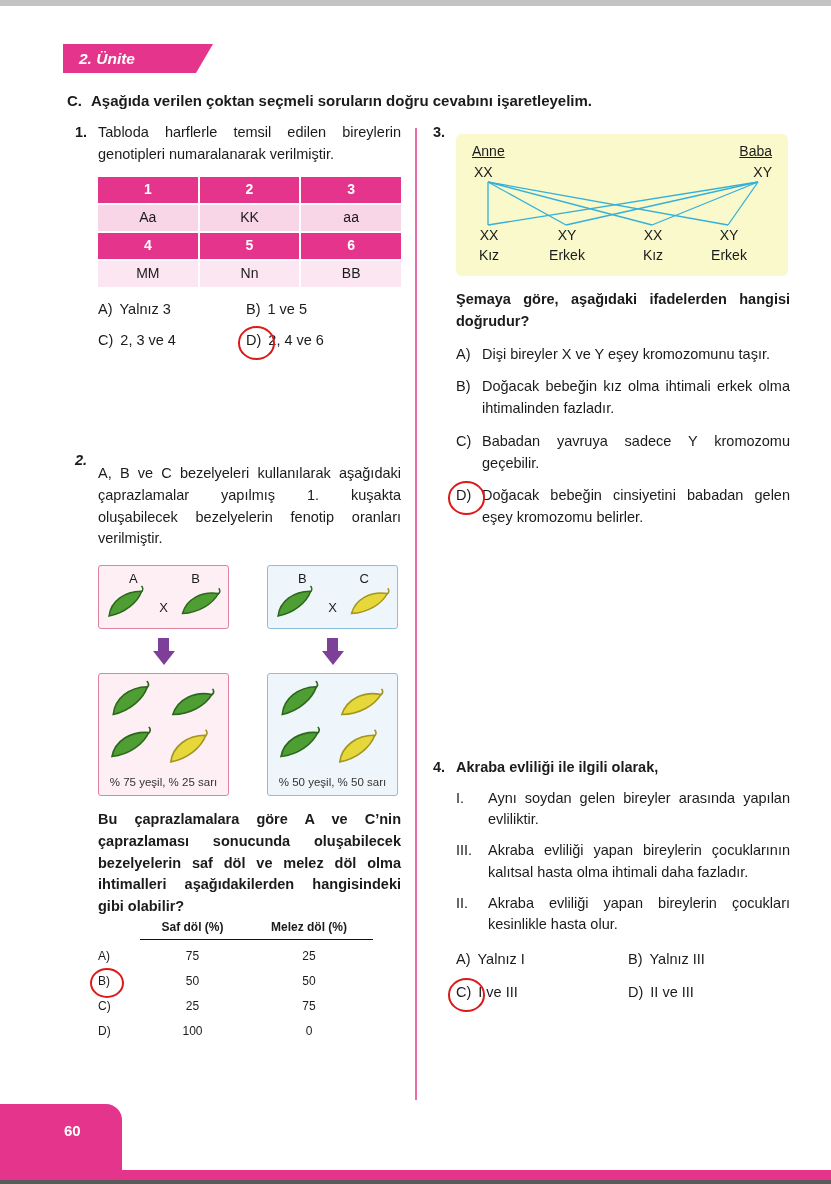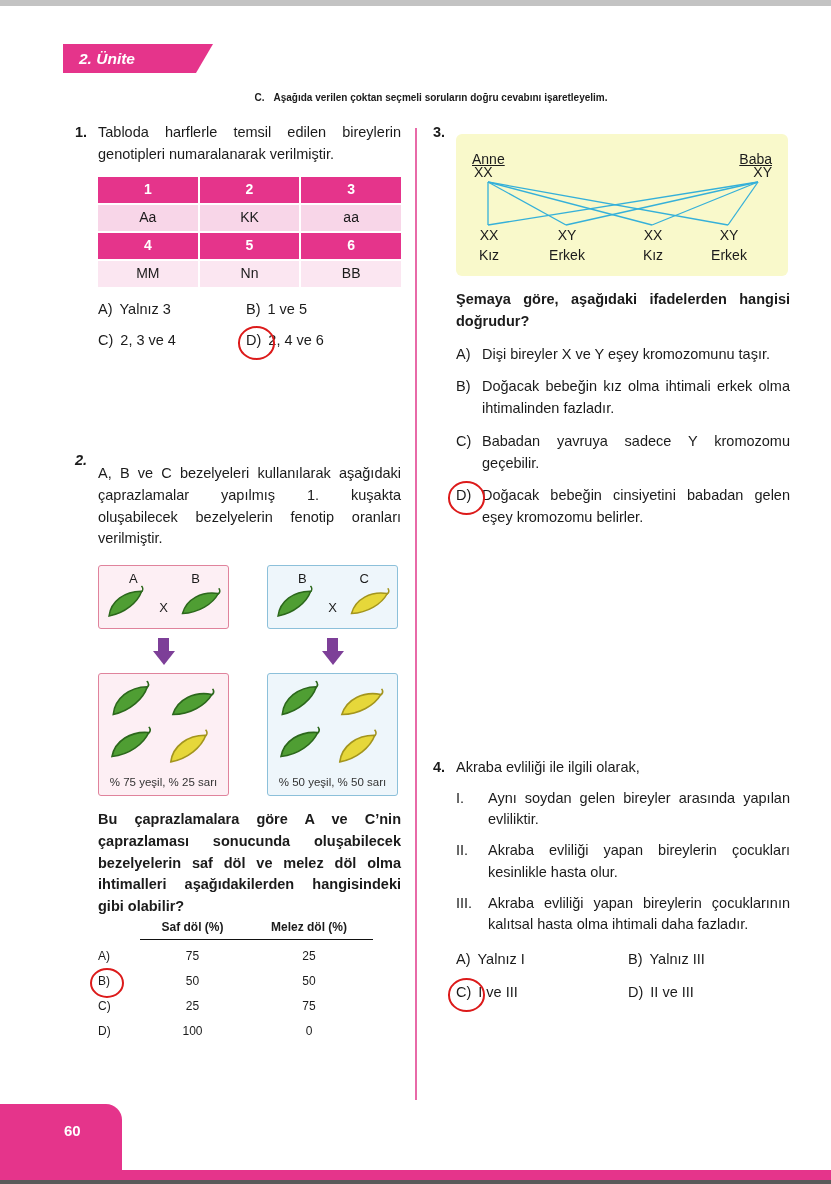--- a/index.html
+++ b/index.html
@@ -7,21 +7,21 @@
   .page { position:relative; width:831px; height:1184px; background:#fff; overflow:hidden; margin:0 auto;padding-left:6px; }
 
   .top-edge    { position:absolute; top:0; left:0; right:0; height:6px; background:#c3c3c3; }
   .bottom-bar  { position:absolute; bottom:4px; left:0; right:0; height:10px; background:#e5348b; }
   .bottom-edge { position:absolute; bottom:0; left:0; right:0; height:4px; background:#5a5a5a; }
 
   .unit-tab { position:absolute; left:63px; top:44px; width:150px; height:29px; background:#e5348b;
               clip-path:polygon(0 0,100% 0,calc(100% - 17px) 100%,0 100%);
               color:#fff; font-style:italic; font-weight:bold; font-size:15.5px; line-height:29px; padding-left:16px; }
 
-  .section-c { position:absolute; left:75px; top:92px; width:712px; font-weight:bold; font-size:10px;text-align:center; }
+  .section-c { position:absolute; left:67px; top:92px; width:712px; font-weight:bold; font-size:15px; }
   .sec-label { margin-right:9px; }
 
   .divider { position:absolute; left:415px; top:128px; width:2px; height:972px; background:#e86aa8; }
 
   .col-left  { position:absolute; left:75px;  top:122px; width:326px; font-size:14.5px; line-height:1.5; }
   .col-right { position:absolute; left:433px; top:122px; width:357px; font-size:14.5px; line-height:1.5; }
 
   .q-row { display:flex; }
   .q-num { width:23px; font-weight:bold; flex:none; }
   .q-num.italic { font-style:italic; }
@@ -75,21 +75,21 @@
   .rb-text { position:absolute; bottom:4px; left:0; width:100%; text-align:center; font-size:11.5px; color:#333; }
 
   .ans-table { font-size:12px; }
   .at-head, .at-row { display:grid; grid-template-columns:42px 105px 128px; }
   .at-h { font-weight:bold; text-align:center; border-bottom:1.6px solid #111; padding-bottom:3px; }
   .at-row { margin-top:7px; }
   .at-c { text-align:center; }
 
   
   .sex-diagram { position:relative; width:332px; height:142px; background:#f9f9cb; border-radius:6px; margin-top:12px; font-size:14px; }
-  .parent-label { position:absolute; top:7px; text-decoration:underline;margin-top:8px; }
+  .parent-label { position:absolute; top:7px; text-decoration:underline; }
   .anne { left:16px; } .baba { right:16px; }
   .pgen { position:absolute; top:28px; }
   .pg-anne { left:18px; } .pg-baba { right:16px; }
   .lines-svg { position:absolute; left:0; top:0; }
   .child { position:absolute; top:91px; width:50px; text-align:center; line-height:1.45; }
   .c1 { left:8px; } .c2 { left:86px; } .c3 { left:172px; } .c4 { left:248px; }
 
   .opt-block { display:flex; margin-top:11px; }
   .opt-block .opt-label { width:26px; margin-right:0; }
   .opt-text { flex:1; text-align:justify; }
@@ -348,33 +348,33 @@
               <span class="opt-label"><span class="circ">D)</span></span>
               <span class="opt-text">Doğacak bebeğin cinsiyetini babadan gelen eşey kromozomu belirler.</span>
             </div>
         </div>
       </div>
     </div>
 
     <div class="q-row q4">
       <span class="q-num">4.</span>
       <div class="q-body">
-        <p class="intro" style="font-weight:normal;">Akraba evliliği ile ilgili olarak,</p>
+        <p class="intro" style="font-weight:bold;">Akraba evliliği ile ilgili olarak,</p>
 
         <div class="stmt">
             <span class="stmt-label">I.</span>
             <span class="stmt-text">Aynı soydan gelen bireyler arasında yapılan evliliktir.</span>
           </div>
         <div class="stmt">
+            <span class="stmt-label">III.</span>
+            <span class="stmt-text">Akraba evliliği yapan bireylerin çocuklarının kalıtsal hasta olma ihtimali daha fazladır.</span>
+          </div>
+        <div class="stmt">
             <span class="stmt-label">II.</span>
             <span class="stmt-text">Akraba evliliği yapan bireylerin çocukları kesinlikle hasta olur.</span>
-          </div>
-        <div class="stmt">
-            <span class="stmt-label">III.</span>
-            <span class="stmt-text">Akraba evliliği yapan bireylerin çocuklarının kalıtsal hasta olma ihtimali daha fazladır.</span>
           </div>
 
 
         <div class="opt-grid4">
           <div class="opt">
               <span class="opt-label">A)</span>
               <span>Yalnız I</span>
             </div>
           <div class="opt">
               <span class="opt-label">B)</span>

